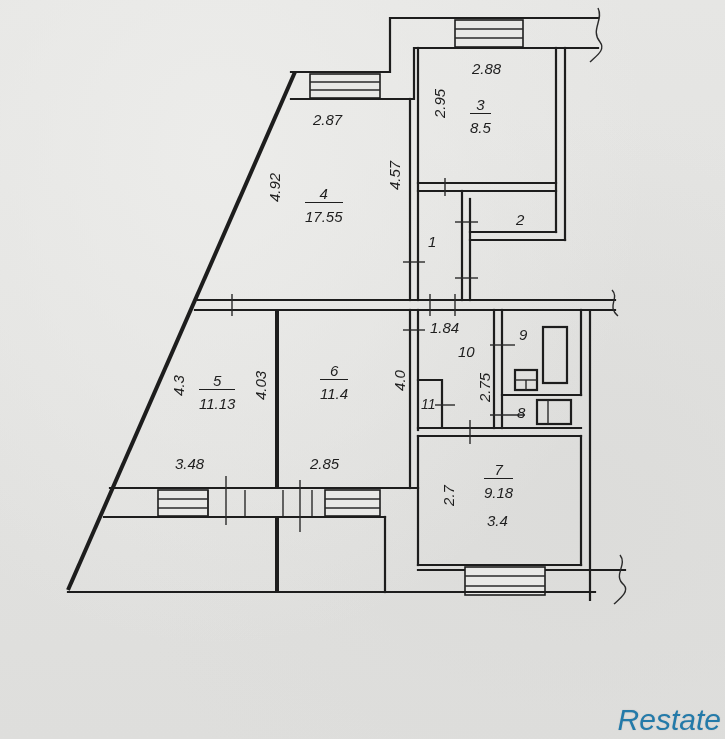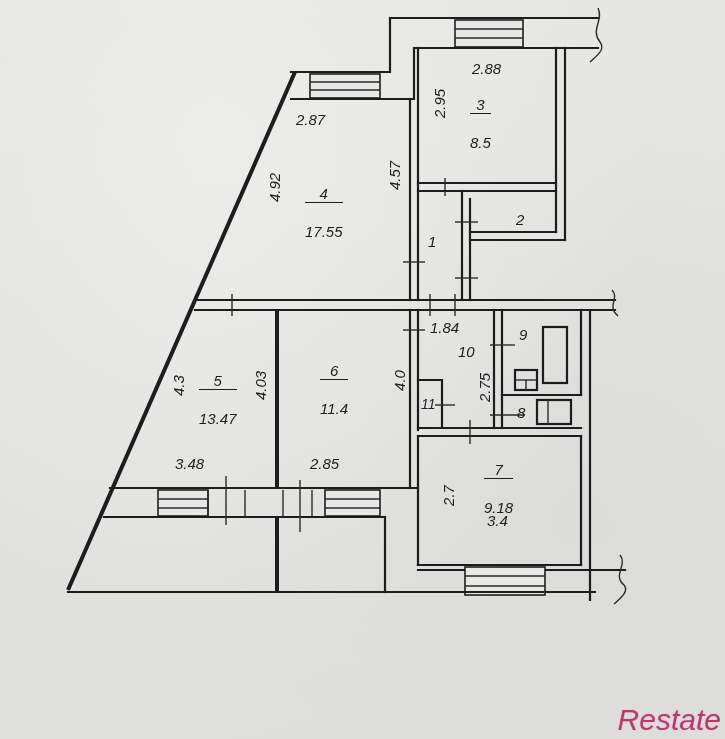--- a/index.html
+++ b/index.html
@@ -20,24 +20,24 @@
     .w { stroke: #1d1d1d; fill: none; stroke-width: 2.2; stroke-linecap: square; }
     .wt { stroke: #1d1d1d; fill: none; stroke-width: 4; }
     .thin { stroke: #2a2a2a; fill: none; stroke-width: 1.4; }
     .win { stroke: #1d1d1d; fill: #e8e8e6; stroke-width: 1.6; }
     .lbl {
       position: absolute; color: #1e1e1e; font-style: italic;
       font-size: 15px; line-height: 1; white-space: nowrap;
     }
     .vert { transform-origin: center; transform: rotate(-90deg); display: inline-block; }
     .room-num { text-align: center; font-size: 15px; }
-    .room-area { text-align: center; font-size: 15px; border-top: 1.5px solid #1e1e1e; padding-top: 20px; }
+    .room-area { text-align: center; font-size: 15px; border-top: 1.5px solid #1e1e1e; padding-top: 5px; }
     .roomtag { position: absolute; display: flex; flex-direction: column; align-items: center; color:#1e1e1e; font-style: italic; }
     .watermark {
-      position: absolute; right: 4px; bottom: 2px; color: #be185d;
+      position: absolute; right: 4px; bottom: 2px; color: #0369a1;
       font-size: 30px; font-style: italic; opacity: 0.85;
       text-shadow: 0 0 2px rgba(0,0,0,0.15);
     }
   </style>
 </head>
 <body>
 
 <div class="paper"></div>
 
 <svg class="plan" width="725" height="739" viewBox="0 0 725 739">
@@ -146,41 +146,41 @@
 <div class="roomtag" style="left:470px;top:96px;">
   <span class="room-num">3</span>
   <span class="room-area">8.5</span>
 </div>
 <div class="roomtag" style="left:305px;top:185px;">
   <span class="room-num">4</span>
   <span class="room-area">17.55</span>
 </div>
 <div class="roomtag" style="left:199px;top:372px;">
   <span class="room-num">5</span>
-  <span class="room-area">13.47</span>
+  <span class="room-area">11.13</span>
 </div>
 <div class="roomtag" style="left:320px;top:362px;">
   <span class="room-num">6</span>
   <span class="room-area">11.4</span>
 </div>
 <div class="roomtag" style="left:484px;top:461px;">
   <span class="room-num">7</span>
   <span class="room-area">9.18</span>
 </div>
 
 <span class="lbl" style="left:428px;top:234px;">1</span>
 <span class="lbl" style="left:516px;top:212px;">2</span>
 <span class="lbl" style="left:517px;top:405px;">8</span>
 <span class="lbl" style="left:519px;top:327px;">9</span>
 <span class="lbl" style="left:458px;top:344px;">10</span>
 <span class="lbl" style="left:421px;top:397px;font-size:14px;">11</span>
 
 <span class="lbl" style="left:472px;top:61px;">2.88</span>
 <span class="lbl" style="left:425px;top:96px;"><span class="vert">2.95</span></span>
-<span class="lbl" style="left:296px;top:112px;">2.87</span>
+<span class="lbl" style="left:313px;top:112px;">2.87</span>
 <span class="lbl" style="left:260px;top:180px;"><span class="vert">4.92</span></span>
 <span class="lbl" style="left:380px;top:168px;"><span class="vert">4.57</span></span>
 <span class="lbl" style="left:168px;top:378px;"><span class="vert">4.3</span></span>
 <span class="lbl" style="left:246px;top:378px;"><span class="vert">4.03</span></span>
 <span class="lbl" style="left:175px;top:456px;">3.48</span>
 <span class="lbl" style="left:389px;top:373px;"><span class="vert">4.0</span></span>
 <span class="lbl" style="left:310px;top:456px;">2.85</span>
 <span class="lbl" style="left:430px;top:320px;">1.84</span>
 <span class="lbl" style="left:470px;top:380px;"><span class="vert">2.75</span></span>
 <span class="lbl" style="left:438px;top:488px;"><span class="vert">2.7</span></span>

